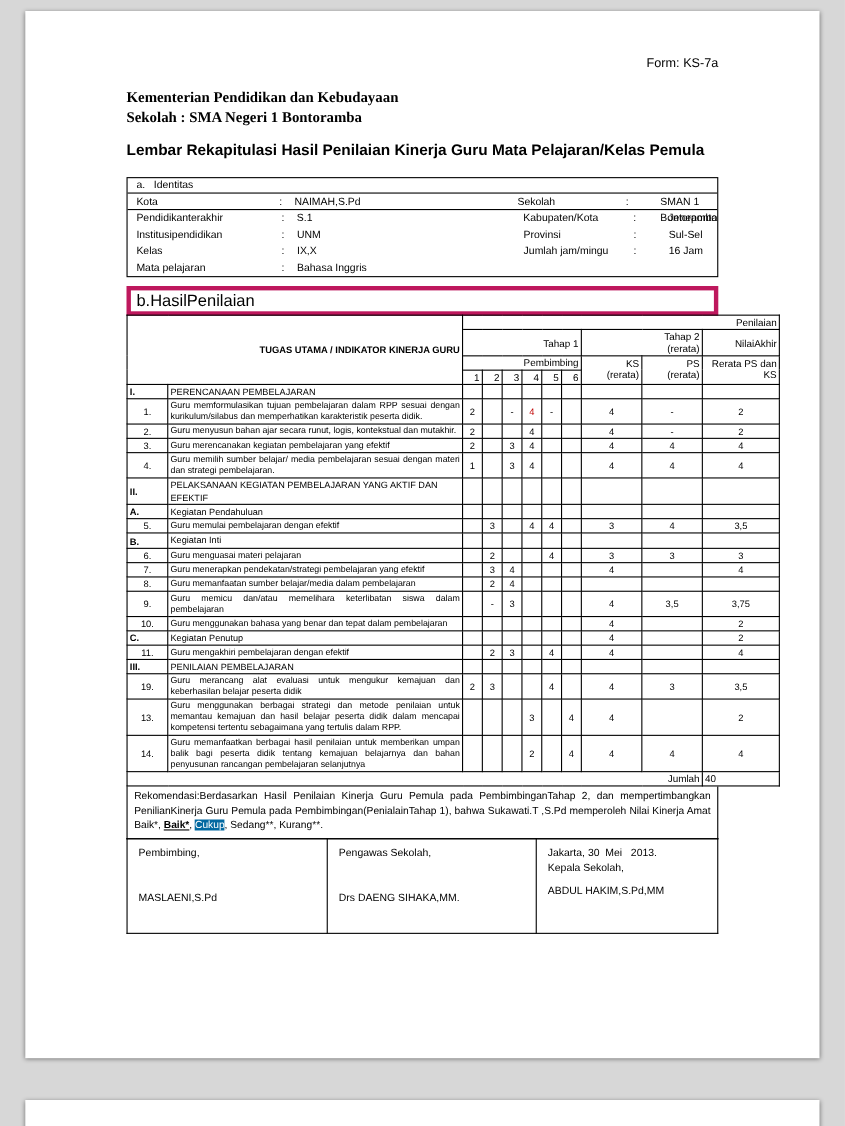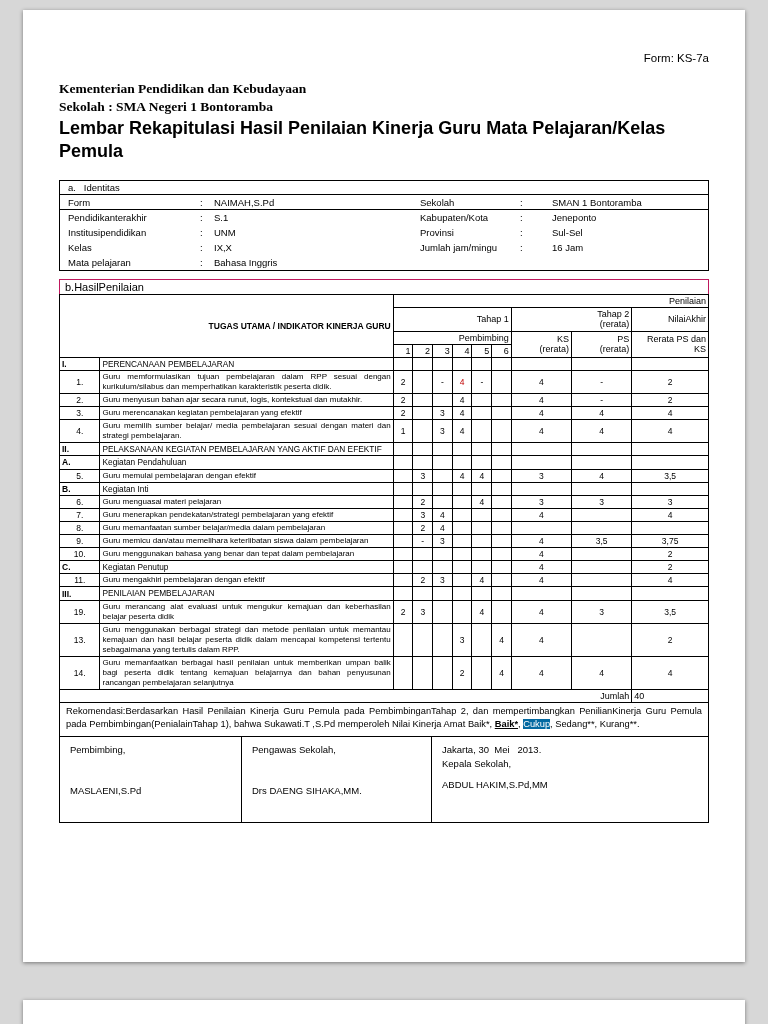--- a/index.html
+++ b/index.html
@@ -1,34 +1,34 @@
 <!DOCTYPE html>
 <html><head>
 <meta charset="utf-8">
 <style>
 *{margin:0;padding:0;box-sizing:border-box}
 html,body{width:768px;height:1024px;overflow:hidden;background:#d7d7d7;font-family:"Liberation Sans",sans-serif;color:#000}
-.page{width:722px;height:952px;margin:10px auto 0;background:#fff;padding:42px 36px 0;box-shadow:0 1px 4px rgba(0,0,0,.45);overflow:hidden}
+.page{width:722px;height:952px;margin:10px auto 0;background:#fff;padding:42px 92px 0;box-shadow:0 1px 4px rgba(0,0,0,.45);overflow:hidden}
 .next-page{width:722px;height:40px;margin:38px auto 0;background:#fff;box-shadow:0 1px 4px rgba(0,0,0,.45)}
 .form-code{text-align:right;font-size:11.5px}
 .titles{margin-top:16px;text-align:left}
 .t-serif{font-family:"Liberation Serif",serif;font-weight:bold;font-size:13.5px;line-height:1.3}
-.t-sans{font-weight:bold;font-size:18px;line-height:1.3;margin-top:2px}
+.t-sans{font-weight:bold;font-size:14px;line-height:1.3;margin-top:12px}
 .b{font-weight:normal}
 .id-box{border:1px solid #000;margin-top:16px;font-size:9.5px}
 .id-header{border-bottom:1px solid #000;padding:1px 8px;white-space:pre-wrap}
 .id-row{display:flex;padding-left:8px;height:15px;line-height:15px}
 .id-row.first{border-bottom:1px solid #000}
 .id-l{width:132px}
 .id-colon{width:14px}
 .id-v{width:206px}
 .id-rl{width:100px}
 .id-colon2{width:32px}
 .id-rv{flex:1}
-.hp-box{border:1px solid #be185d;margin-top:8px;padding:1px 5px;font-size:11px}
+.hp-box{border:4px solid #be185d;margin-top:8px;padding:1px 5px;font-size:15px}
 table{border-collapse:collapse}
 .kin{width:100%;table-layout:fixed;margin-top:-1px}
 .kin td{border:1px solid #000;vertical-align:middle;padding:1px 2px}
 .tugas{font-weight:bold;font-size:8.5px;text-align:right}
 .ch{text-align:right;font-size:9px;padding:1px}
 .pre{white-space:pre-line;line-height:1.15}
 .num{font-size:8.5px}
 .cc{text-align:center}
 .lb{padding-left:4px;font-weight:bold}
 .rowtext{font-size:8px;line-height:1.25;text-align:justify;padding:1px 4px}
@@ -55,21 +55,21 @@
 
   <div class="titles">
     <div class="t-serif">Kementerian Pendidikan dan Kebudayaan</div>
     <div class="t-serif">Sekolah : SMA Negeri 1 Bontoramba</div>
     <div class="t-sans">Lembar Rekapitulasi Hasil Penilaian Kinerja Guru Mata Pelajaran/Kelas Pemula</div>
   </div>
 
   <div class="id-box">
     <div class="id-header">a.   Identitas</div>
     <div class="id-row first">
-      <span class="id-l">Form</span>
+      <span class="id-l">Kota</span>
       <span class="id-colon">:</span>
       <span class="id-v">NAIMAH,S.Pd</span>
       <span class="id-rl">Sekolah</span>
       <span class="id-colon2">:</span>
       <span class="id-rv b">SMAN 1 Bontoramba</span>
     </div>
     <div class="id-row">
       <span class="id-l">Pendidikanterakhir</span>
       <span class="id-colon">:</span>
       <span class="id-v">S.1</span>

